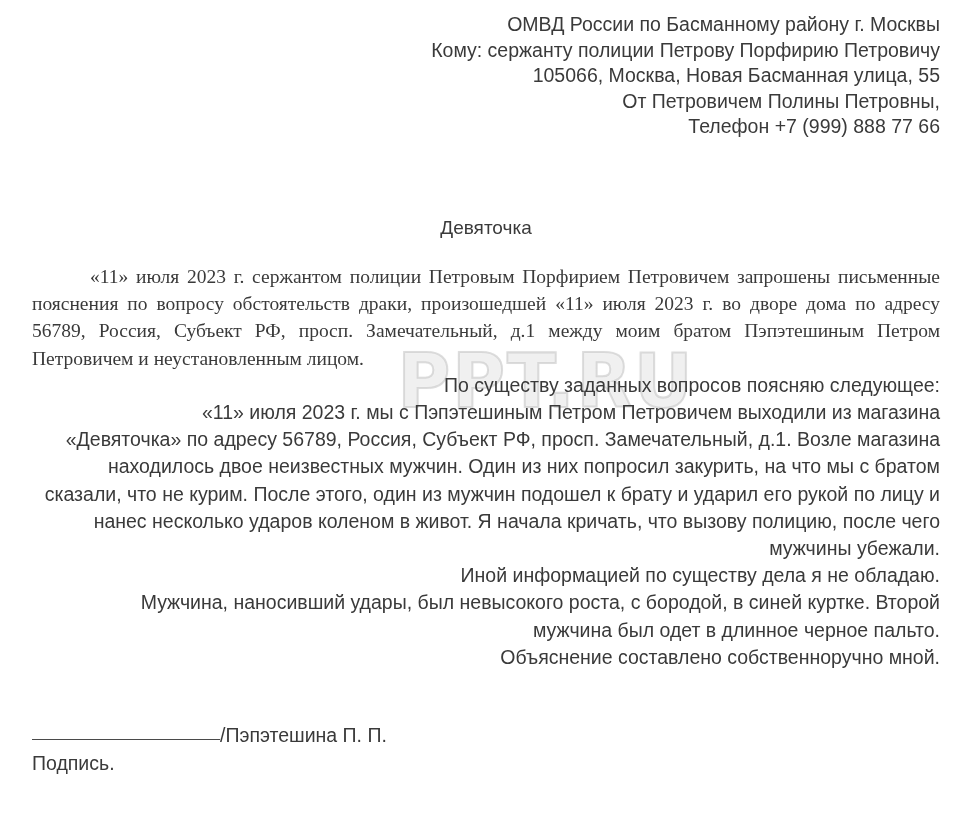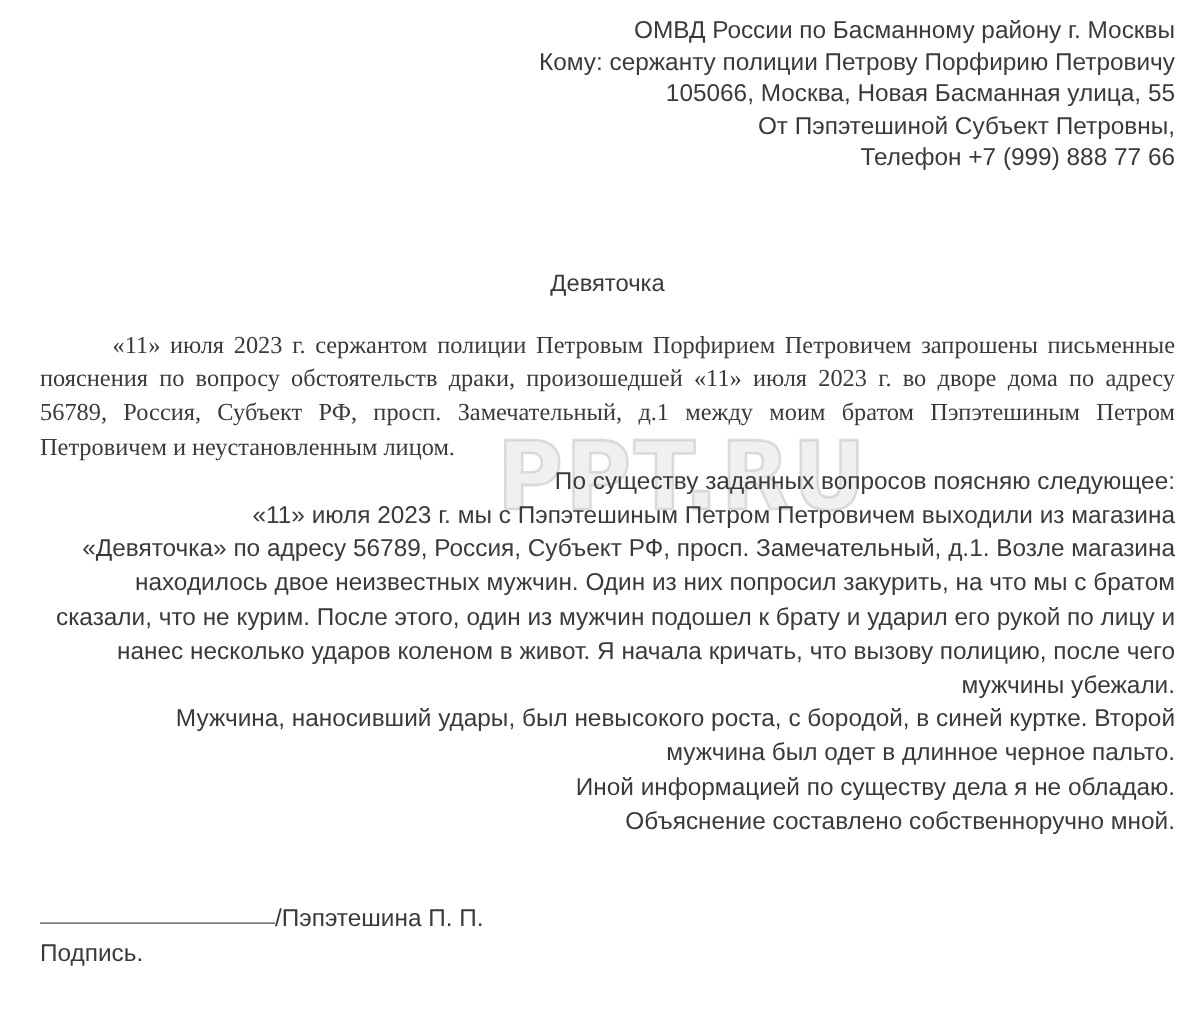--- a/index.html
+++ b/index.html
@@ -129,32 +129,32 @@
   <div id="watermark">
     <span class="wm-text">PPT.RU</span>
   </div>
 
   <div id="content">
 
     <div id="addressee">
       <div class="line">ОМВД России по Басманному району г. Москвы</div>
       <div class="line">Кому: сержанту полиции Петрову Порфирию Петровичу</div>
       <div class="line">105066, Москва, Новая Басманная улица, 55</div>
-      <div class="line">От Пэпэтешиной Субъект Петровны,</div>
+      <div class="line">От Петровичем Полины Петровны,</div>
       <div class="line">Телефон +7 (999) 888 77 66</div>
     </div>
 
     <div id="doc-title">Девяточка</div>
 
     <div id="body-text">
       <p class="justified">«11» июля 2023 г. сержантом полиции Петровым Порфирием Петровичем запрошены письменные пояснения по вопросу обстоятельств драки, произошедшей «11» июля 2023 г. во дворе дома по адресу 56789, Россия, Субъект РФ, просп. Замечательный, д.1 между моим братом Пэпэтешиным Петром Петровичем и неустановленным лицом.</p>
       <p class="plain">По существу заданных вопросов поясняю следующее:</p>
       <p class="plain">«11» июля 2023 г. мы с Пэпэтешиным Петром Петровичем выходили из магазина «Девяточка» по адресу 56789, Россия, Субъект РФ, просп. Замечательный, д.1. Возле магазина находилось двое неизвестных мужчин. Один из них попросил закурить, на что мы с братом сказали, что не курим. После этого, один из мужчин подошел к брату и ударил его рукой по лицу и нанес несколько ударов коленом в живот. Я начала кричать, что вызову полицию, после чего мужчины убежали.</p>
+      <p class="plain">Иной информацией по существу дела я не обладаю.</p>
       <p class="plain">Мужчина, наносивший удары, был невысокого роста, с бородой, в синей куртке. Второй мужчина был одет в длинное черное пальто.</p>
-      <p class="plain">Иной информацией по существу дела я не обладаю.</p>
       <p class="plain">Объяснение составлено собственноручно мной.</p>
     </div>
 
     <div id="signature">
       <div class="sig-line-row">
         <span class="rule"></span><span>/Пэпэтешина П. П.</span>
       </div>
       <div>Подпись.</div>
     </div>
 

